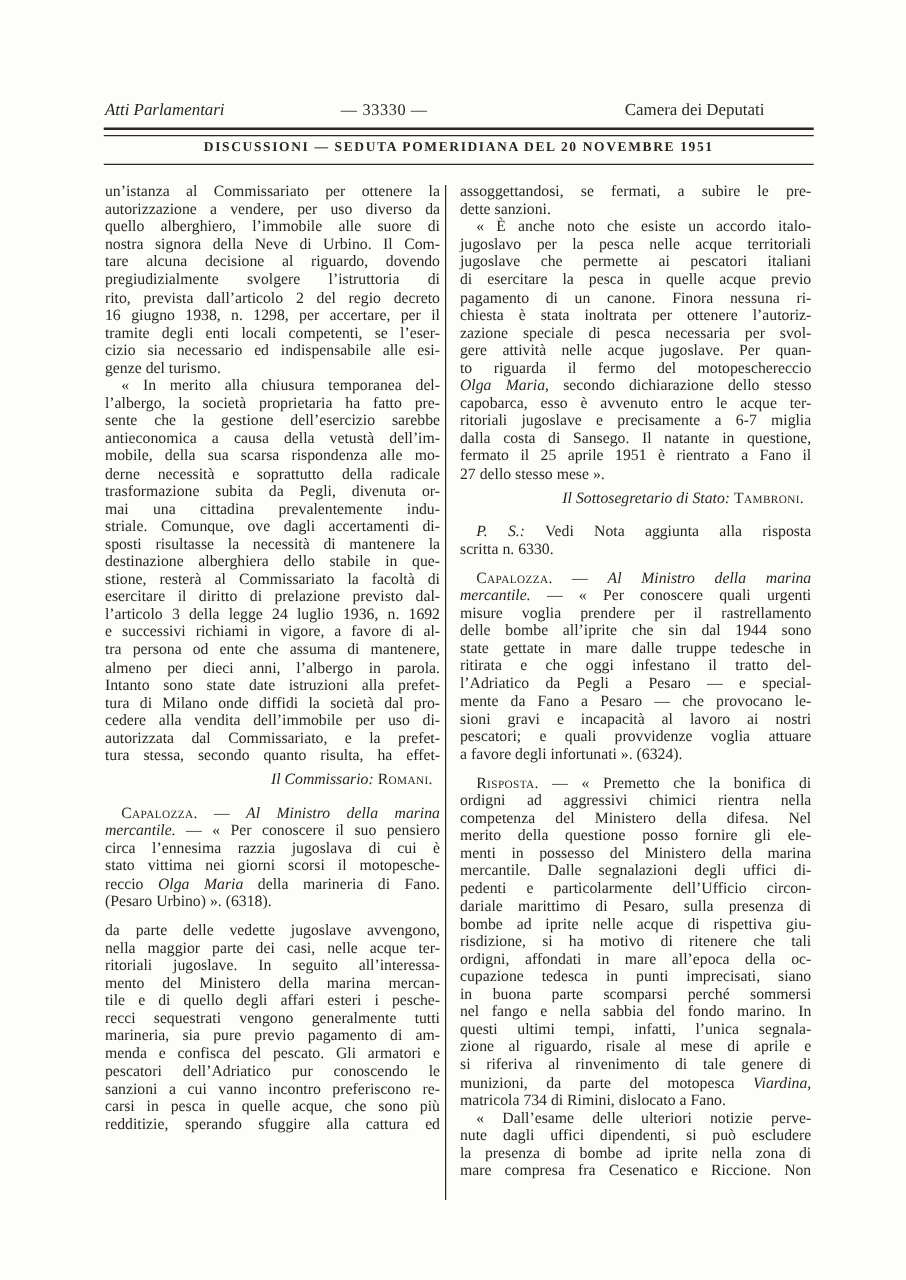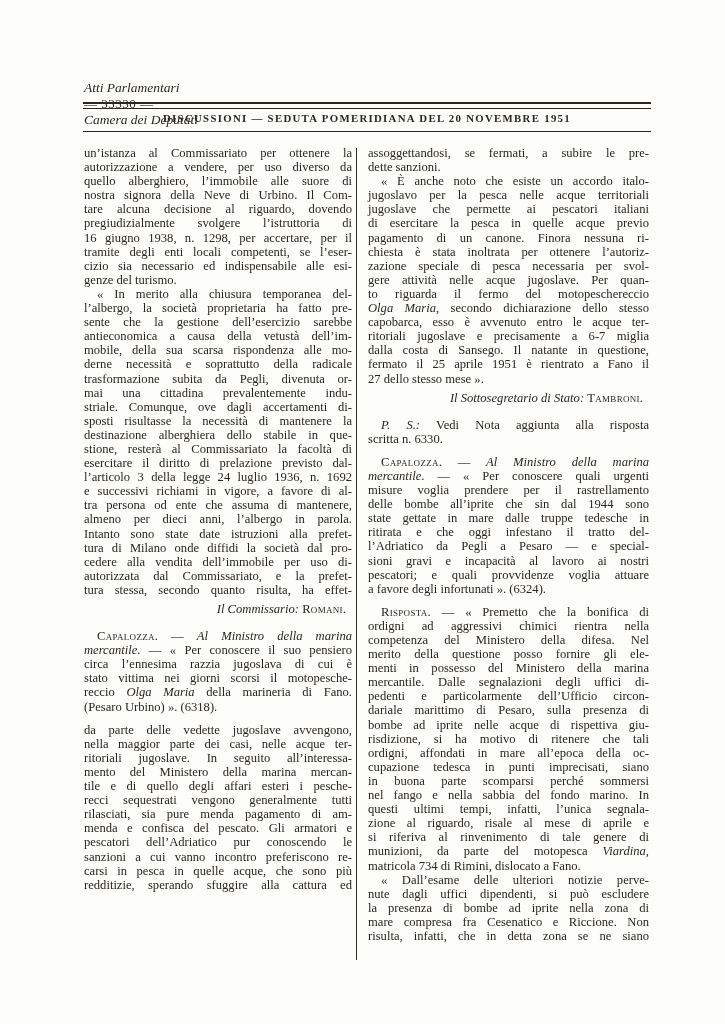--- a/index.html
+++ b/index.html
@@ -5,25 +5,25 @@
   html,body { margin:0; padding:0; background:#e8e8e4; }
   .page {
     position:relative; width:725px; height:1024px; margin:0 auto;
     background:#fdfdfa; color:#2a261f;
     font-family:"Liberation Serif","DejaVu Serif",serif;
     overflow:hidden;
   }
   
   .masthead {
     position:absolute; top:80px; left:84px; width:566px;
-    display:flex; align-items:baseline; font-size:13.5px;flex-direction:column;
+    display:flex; align-items:baseline; font-size:13.5px;
   }
   .mh-left  { flex:1; text-align:left;  font-style:italic; }
   .mh-center{ flex:1; text-align:left; font-size:13px; letter-spacing:.5px; }
-  .mh-right { flex:1; text-align:left; font-style:italic; }
+  .mh-right { flex:1; text-align:center; }
   .rule-double {
     position:absolute; top:102px; left:83px; width:568px; height:4px;
     border-top:2.5px solid #2b2720; border-bottom:1.2px solid #2b2720;
   }
   .session-line {
     position:absolute; top:112px; left:84px; width:566px;
     text-align:center; font-size:10.8px; font-weight:bold; letter-spacing:1.3px;
   }
   .rule-single {
     position:absolute; top:131px; left:83px; width:568px;
@@ -59,20 +59,21 @@
   <div class="rule-single"></div>
 
   <div class="col col-left" id="col-left">
       <div class="para">
         <div class="line"><span class="seg-n">un’istanza al Commissariato per ottenere la</span></div>
         <div class="line"><span class="seg-n">autorizzazione a vendere, per uso diverso da</span></div>
         <div class="line"><span class="seg-n">quello alberghiero, l’immobile alle suore di</span></div>
         <div class="line"><span class="seg-n">nostra signora della Neve di Urbino. Il Com-</span></div>
         <div class="line"><span class="seg-n">tare alcuna decisione al riguardo, dovendo</span></div>
         <div class="line"><span class="seg-n">pregiudizialmente svolgere l’istruttoria di</span></div>
+        <div class="line"><span class="seg-n">rito, prevista dall’articolo 2 del regio decreto</span></div>
         <div class="line"><span class="seg-n">16 giugno 1938, n. 1298, per accertare, per il</span></div>
         <div class="line"><span class="seg-n">tramite degli enti locali competenti, se l’eser-</span></div>
         <div class="line"><span class="seg-n">cizio sia necessario ed indispensabile alle esi-</span></div>
         <div class="line last"><span class="seg-n">genze del turismo.</span></div>
       </div>
       <div class="para">
         <div class="line indent"><span class="seg-n">« In merito alla chiusura temporanea del-</span></div>
         <div class="line"><span class="seg-n">l’albergo, la società proprietaria ha fatto pre-</span></div>
         <div class="line"><span class="seg-n">sente che la gestione dell’esercizio sarebbe</span></div>
         <div class="line"><span class="seg-n">antieconomica a causa della vetustà dell’im-</span></div>
@@ -104,21 +105,21 @@
         <div class="line"><span class="seg-n">reccio </span><span class="seg-i">Olga Maria</span><span class="seg-n"> della marineria di Fano.</span></div>
         <div class="line last"><span class="seg-n">(Pesaro Urbino) ». (6318).</span></div>
       </div>
       <div class="para space-before">
         <div class="line"><span class="seg-n">da parte delle vedette jugoslave avvengono,</span></div>
         <div class="line"><span class="seg-n">nella maggior parte dei casi, nelle acque ter-</span></div>
         <div class="line"><span class="seg-n">ritoriali jugoslave. In seguito all’interessa-</span></div>
         <div class="line"><span class="seg-n">mento del Ministero della marina mercan-</span></div>
         <div class="line"><span class="seg-n">tile e di quello degli affari esteri i pesche-</span></div>
         <div class="line"><span class="seg-n">recci sequestrati vengono generalmente tutti</span></div>
-        <div class="line"><span class="seg-n">rilasciati, sia pure menda pagamento di am-</span></div>
+        <div class="line"><span class="seg-n">marineria, sia pure previo pagamento di am-</span></div>
         <div class="line"><span class="seg-n">menda e confisca del pescato. Gli armatori e</span></div>
         <div class="line"><span class="seg-n">pescatori dell’Adriatico pur conoscendo le</span></div>
         <div class="line"><span class="seg-n">sanzioni a cui vanno incontro preferiscono re-</span></div>
         <div class="line"><span class="seg-n">carsi in pesca in quelle acque, che sono più</span></div>
         <div class="line"><span class="seg-n">redditizie, sperando sfuggire alla cattura ed</span></div>
       </div>
     </div>
   <div class="col-divider"></div>
   <div class="col col-right" id="col-right">
       <div class="para">
@@ -148,20 +149,21 @@
         <div class="line last"><span class="seg-n">scritta n. 6330.</span></div>
       </div>
       <div class="para space-before">
         <div class="line indent"><span class="seg-sc">Capalozza</span><span class="seg-n">. — </span><span class="seg-i">Al Ministro della marina</span></div>
         <div class="line"><span class="seg-i">mercantile.</span><span class="seg-n"> — « Per conoscere quali urgenti</span></div>
         <div class="line"><span class="seg-n">misure voglia prendere per il rastrellamento</span></div>
         <div class="line"><span class="seg-n">delle bombe all’iprite che sin dal 1944 sono</span></div>
         <div class="line"><span class="seg-n">state gettate in mare dalle truppe tedesche in</span></div>
         <div class="line"><span class="seg-n">ritirata e che oggi infestano il tratto del-</span></div>
         <div class="line"><span class="seg-n">l’Adriatico da Pegli a Pesaro — e special-</span></div>
+        <div class="line"><span class="seg-n">mente da Fano a Pesaro — che provocano le-</span></div>
         <div class="line"><span class="seg-n">sioni gravi e incapacità al lavoro ai nostri</span></div>
         <div class="line"><span class="seg-n">pescatori; e quali provvidenze voglia attuare</span></div>
         <div class="line last"><span class="seg-n">a favore degli infortunati ». (6324).</span></div>
       </div>
       <div class="para space-before">
         <div class="line indent"><span class="seg-sc">Risposta</span><span class="seg-n">. — « Premetto che la bonifica di</span></div>
         <div class="line"><span class="seg-n">ordigni ad aggressivi chimici rientra nella</span></div>
         <div class="line"><span class="seg-n">competenza del Ministero della difesa. Nel</span></div>
         <div class="line"><span class="seg-n">merito della questione posso fornire gli ele-</span></div>
         <div class="line"><span class="seg-n">menti in possesso del Ministero della marina</span></div>
@@ -178,16 +180,15 @@
         <div class="line"><span class="seg-n">zione al riguardo, risale al mese di aprile e</span></div>
         <div class="line"><span class="seg-n">si riferiva al rinvenimento di tale genere di</span></div>
         <div class="line"><span class="seg-n">munizioni, da parte del motopesca </span><span class="seg-i">Viardina</span><span class="seg-n">,</span></div>
         <div class="line last"><span class="seg-n">matricola 734 di Rimini, dislocato a Fano.</span></div>
       </div>
       <div class="para">
         <div class="line indent"><span class="seg-n">« Dall’esame delle ulteriori notizie perve-</span></div>
         <div class="line"><span class="seg-n">nute dagli uffici dipendenti, si può escludere</span></div>
         <div class="line"><span class="seg-n">la presenza di bombe ad iprite nella zona di</span></div>
         <div class="line"><span class="seg-n">mare compresa fra Cesenatico e Riccione. Non</span></div>
-        <div class="line"><span class="seg-n">risulta, infatti, che in detta zona se ne siano</span></div>
       </div>
     </div>
 </div>
 
 </body></html>

